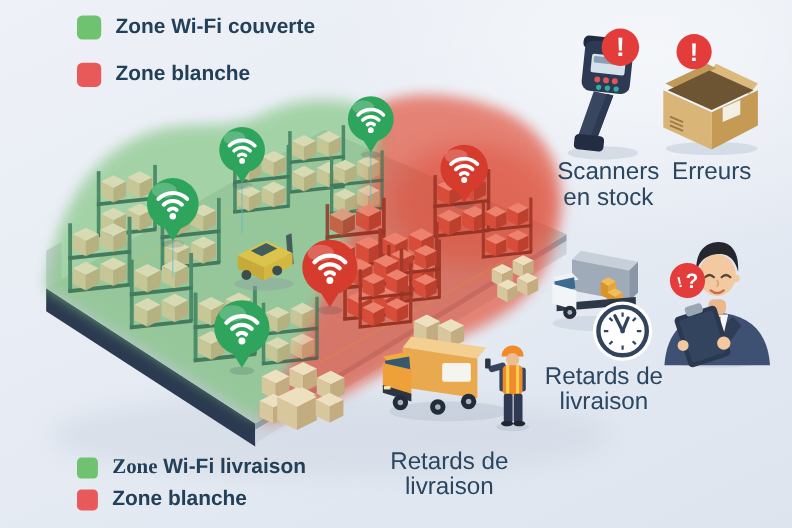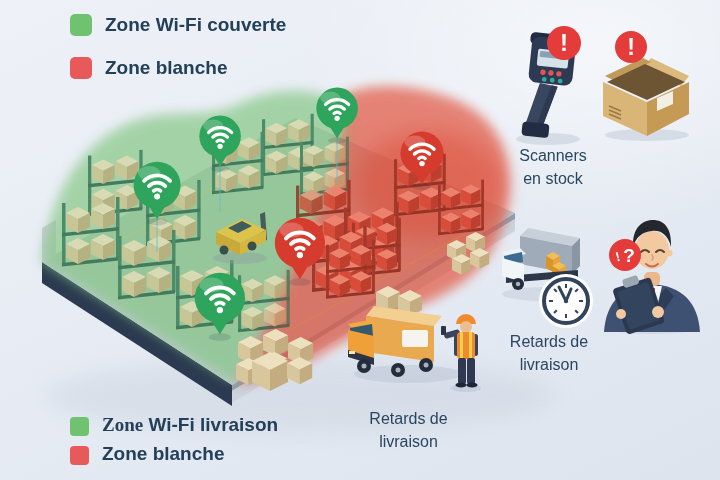--- a/index.html
+++ b/index.html
@@ -6,30 +6,30 @@
   .canvas{
     position:relative;width:720px;height:480px;overflow:hidden;
     font-family:"Liberation Sans",sans-serif;
     background:
       radial-gradient(420px 260px at 82% 10%, rgba(255,255,255,0.55), rgba(255,255,255,0) 70%),
       linear-gradient(155deg,#eef1f7 0%,#e7ecf4 45%,#dde4ee 100%);
   }
   .legend{position:absolute;left:70px;}
   .legend-top{top:14px;}
   .legend-bottom{top:414px;}
-  .legend-row{display:flex;align-items:flex-end;margin-bottom:21px;}
+  .legend-row{display:flex;align-items:center;margin-bottom:21px;}
   .legend-bottom .legend-row{margin-bottom:7px;}
   .swatch{width:22px;height:22px;border-radius:5px;margin-right:13px;flex:none;}
   .legend-bottom .swatch{width:19px;height:19px;border-radius:4px;}
   .legend-label{font-size:19px;font-weight:600;color:#234058;white-space:nowrap;}
   .legend-label b{font-weight:800;font-family:Liberation Serif, serif;}
   .scene{position:absolute;left:0;top:0;}
   .icon-card{position:absolute;}
   .problem-label,.caption{
-    position:absolute;text-align:center;font-size:16px;line-height:23px;
+    position:absolute;text-align:center;font-size:22px;line-height:23px;
     color:#2a4660;font-weight:500;
   }
 </style>
 </head>
 <body>
 
 <div class="canvas">
 
   <svg class="scene" width="720" height="480" viewBox="0 0 720 480">
     <defs>
@@ -337,20 +337,21 @@
       <text x="24" y="51" font-size="13" font-weight="bold" fill="#ffffff" text-anchor="middle" transform="rotate(-14 24 47)" font-family="Liberation Sans, sans-serif">!</text>
       <text x="35" y="52" font-size="19" font-weight="bold" fill="#ffffff" text-anchor="middle" font-family="Liberation Sans, sans-serif">?</text>
     </g>
   </svg>
 
   <div class="problem-label" style="left:502px;top:144px;width:102px;">
     <div>Scanners</div>
     <div>en stock</div>
   </div>
   <div class="problem-label" style="left:596px;top:144px;width:102px;">
+    <div>Erreurs</div>
   </div>
   <div class="problem-label" style="left:494px;top:330px;width:110px;">
     <div>Retards de</div>
     <div>livraison</div>
   </div>
   <div class="caption" style="left:346px;top:407px;width:125px;">
     <div>Retards de</div>
     <div>livraison</div>
   </div>
 

